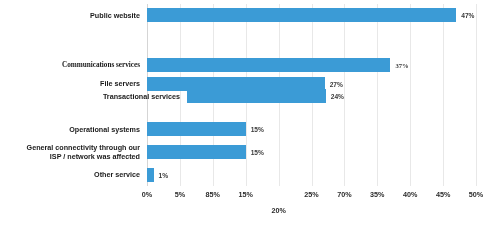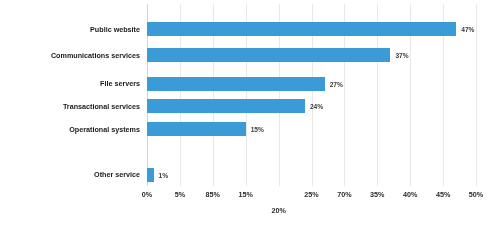--- a/index.html
+++ b/index.html
@@ -120,42 +120,48 @@
         <div class="gridline" style="left: 30%;"></div>
         <div class="gridline" style="left: 40%;"></div>
         <div class="gridline" style="left: 50%;"></div>
         <div class="gridline" style="left: 60%;"></div>
         <div class="gridline" style="left: 70%;"></div>
         <div class="gridline" style="left: 80%;"></div>
         <div class="gridline" style="left: 90%;"></div>
         <div class="gridline" style="left: 100%;"></div>
       </div>
     <div class="rows">
-        <div class="row" style="top: 0px; height: 22.75px; margin-top: 14px;">
+        <div class="row" style="top: 0px; height: 22.75px;">
           <div class="row-label">Public website</div>
           <div class="bar" style="width: 94%; background: rgb(59, 155, 214);"></div>
           <div class="bar-value" style="left: 94%; color: rgb(58, 58, 58);">47%</div>
         </div>
-        <div class="row" style="top: 40px; height: 22.75px;">
+        <div class="row" style="top: 50px; height: 22.75px; font-family: Liberation Serif, serif;">
           <div class="row-label">Communications services</div>
           <div class="bar" style="width: 74%; background: rgb(59, 155, 214);"></div>
           <div class="bar-value" style="left: 74%; color: rgb(58, 58, 58);">37%</div>
         </div>
         <div class="row" style="top: 68.25px; height: 22.75px;">
           <div class="row-label">File servers</div>
           <div class="bar" style="width: 54%; background: rgb(59, 155, 214);"></div>
           <div class="bar-value" style="left: 54%; color: rgb(58, 58, 58);">27%</div>
         </div>
-        <div class="row" style="top: 91px; height: 22.75px;">
+        <div class="row" style="top: 81px; height: 22.75px; margin-left: 40px;">
           <div class="row-label">Transactional services</div>
           <div class="bar" style="width: 48%; background: rgb(59, 155, 214);"></div>
           <div class="bar-value" style="left: 48%; color: rgb(58, 58, 58);">24%</div>
         </div>
         <div class="row" style="top: 113.75px; height: 22.75px; padding-left: 32px;">
           <div class="row-label">Operational systems</div>
+          <div class="bar" style="width: 30%; background: rgb(59, 155, 214);"></div>
+          <div class="bar-value" style="left: 30%; color: rgb(58, 58, 58);">15%</div>
+        </div>
+        <div class="row" style="top: 136.5px; height: 22.75px;">
+          <div class="row-label">General connectivity through our
+ISP / network was affected</div>
           <div class="bar" style="width: 30%; background: rgb(59, 155, 214);"></div>
           <div class="bar-value" style="left: 30%; color: rgb(58, 58, 58);">15%</div>
         </div>
         <div class="row" style="top: 159.25px; height: 22.75px;">
           <div class="row-label">Other service</div>
           <div class="bar" style="width: 2%; background: rgb(59, 155, 214);"></div>
           <div class="bar-value" style="left: 2%; color: rgb(58, 58, 58);">1%</div>
         </div>
       </div>
   </div>

